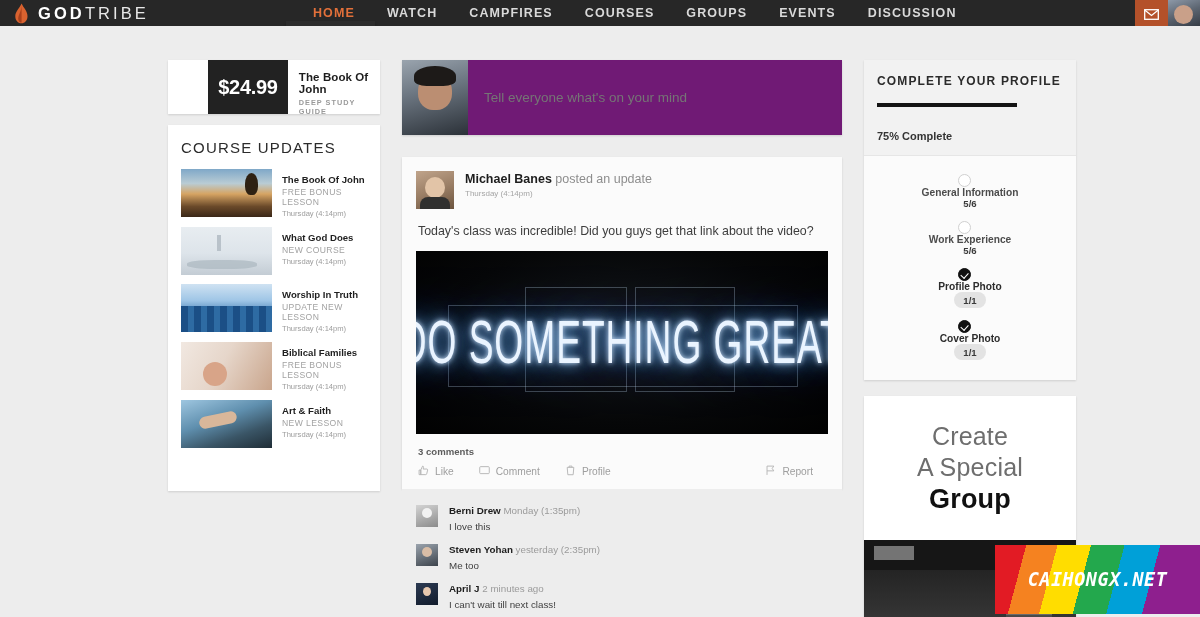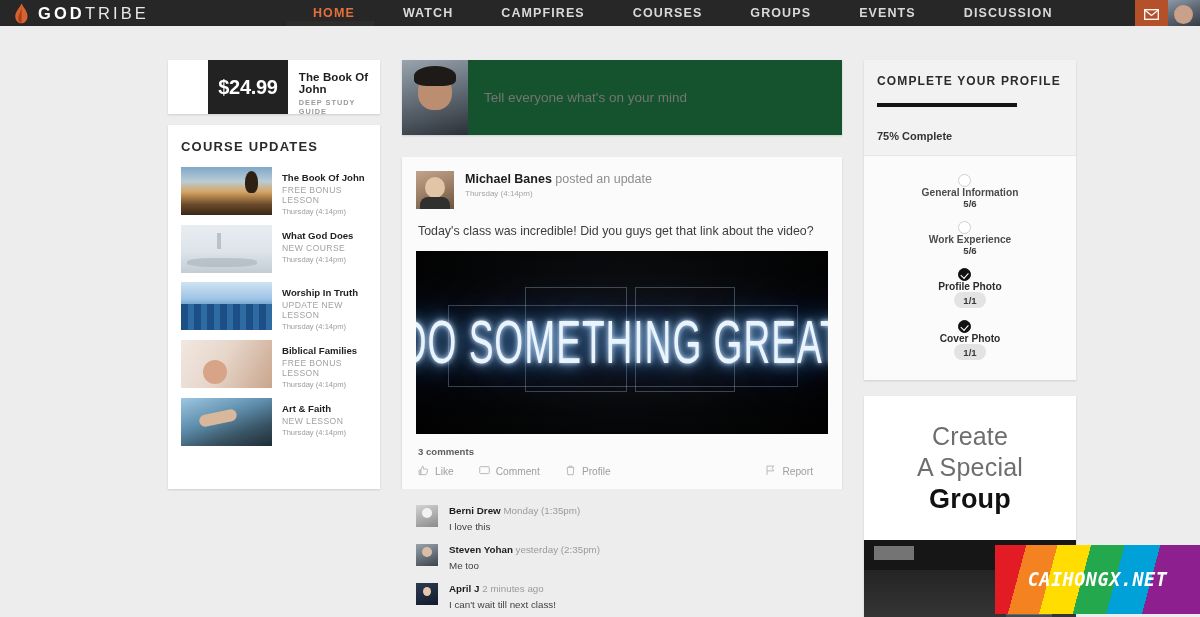--- a/index.html
+++ b/index.html
@@ -33,21 +33,21 @@
     letter-spacing: 3.1px;
     color: #ffffff;
     font-weight: 700;
     white-space: nowrap;
   }
   .brand-text .light { font-weight: 400; color: #e8e8e8; letter-spacing: 3.1px;}
 
   .nav {
     display: flex;
     align-items: center;
-    gap: 16px;
+    gap: 0px;
     margin-left: 148px;
     height: 29px;
   }
   .nav-item {
     font-size: 12.5px;
     font-weight: 700;
     letter-spacing: 1.1px;
     color: #d9d9d9;
     padding: 0 16px;
     line-height: 29px;
@@ -135,21 +135,21 @@
     font-weight: 600;
   }
 
   .updates-card {
     margin-top: 11px;
     background: #fff;
     box-shadow: 0 1px 2px rgba(0,0,0,.13);
     padding-bottom: 34px;
   }
   .updates-head {
-    font-size: 13px; font-weight: 700; letter-spacing: 1.2px;
+    font-size: 15px; font-weight: 400; letter-spacing: 1.2px;
     color: #2b2b2b;
     padding: 14px 0 13px 13px;
   }
   .update-row {
     display: flex; gap: 10px;
     padding: 0 10px 0 13px;
     margin-bottom: 9px;
     cursor: pointer;
   }
   .update-thumb {
@@ -175,21 +175,21 @@
   .th-family{background:linear-gradient(120deg,#f1e8e1 0%,#e6d6ca 45%,#c9a58c 100%);}
   .th-family::after{content:"";position:absolute;left:22px;bottom:4px;width:24px;height:24px;border-radius:50%;background:#d8a488;}
   .th-art{background:linear-gradient(160deg,#9ec6e0 0%,#5f8fae 40%,#3a5566 70%,#1f2d36 100%);}
   .th-art::after{content:"";position:absolute;left:18px;top:14px;width:38px;height:12px;background:#d9b79a;border-radius:6px;transform:rotate(-12deg);}
 
   
   .col-center { width: 440px; margin-left: 22px; }
 
   .composer {
     display: flex;
-    background: #14532d;
+    background: #701a75;
     box-shadow: 0 1px 2px rgba(0,0,0,.13);
     height: 75px;
   }
   .composer-av {
     width: 66px; height: 75px; flex: 0 0 66px;
     background: linear-gradient(165deg,#9aa4ae 0%,#6c7681 40%,#2b3138 100%);
     position: relative; overflow: hidden;
   }
   .composer-av::after{
     content:""; position:absolute; left:16px; top:13px; width:34px;height:37px;

